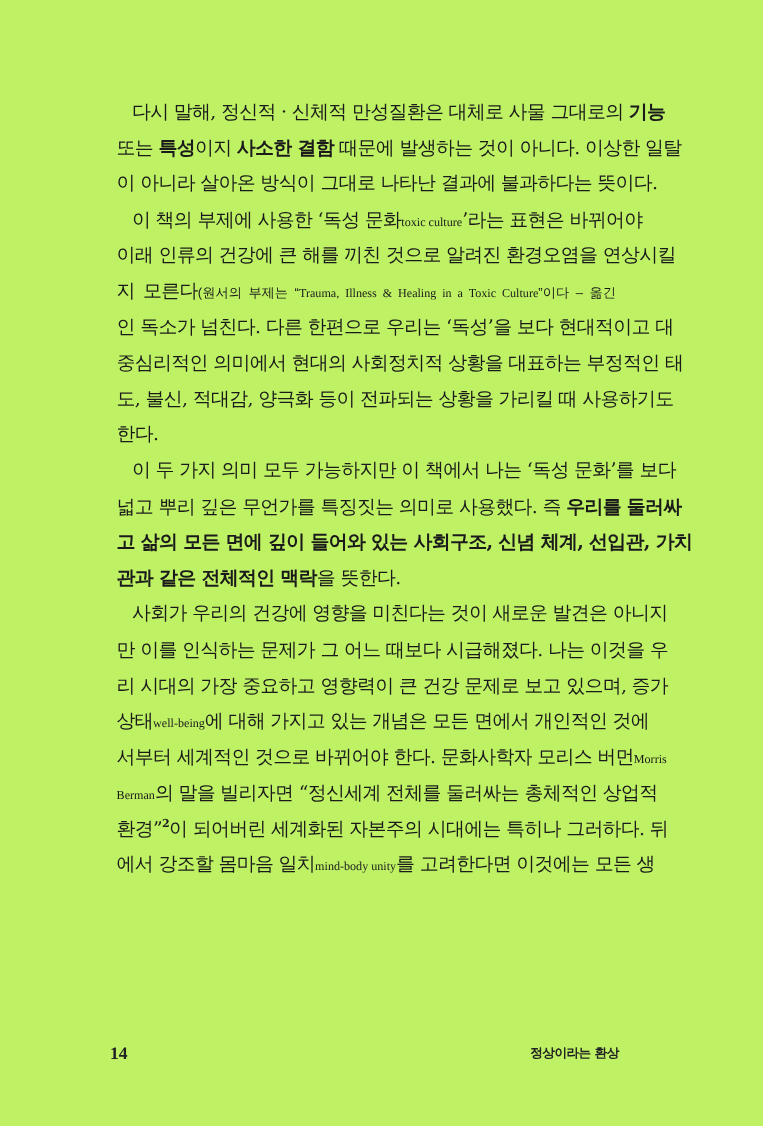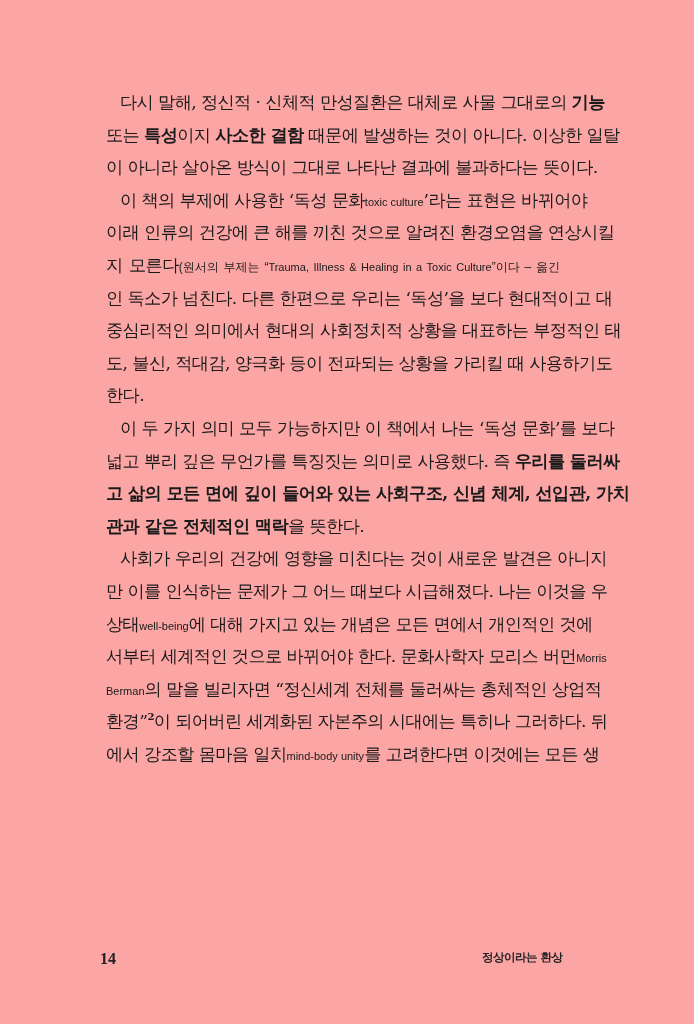--- a/index.html
+++ b/index.html
@@ -1,25 +1,25 @@
 <!DOCTYPE html>
 <html><head>
 <meta charset="utf-8">
 <style>
   html, body { margin:0; padding:0; background:#ffffff; }
   body { width:694px; height:1024px; position:relative; overflow:hidden;
          font-family:"DejaVu Serif", "Liberation Serif", serif; color:#1a1a1a; }
-  .page { position:absolute; left:0; top:0; width:694px; height:1024px; background:#fca5a5; }
+  .page { position:absolute; left:0; top:0; width:694px; height:1024px; background:#bef264; }
   .textblock { position:absolute; left:106px; top:86px; width:454px; }
   .line { height:32.6px; line-height:32.6px; font-size:17.2px; white-space:nowrap;
           text-align:justify; text-align-last:justify; letter-spacing:-0.6px; }
   .line.last { text-align-last:left; }
   .line.indent { padding-left:14px; }
   .b { font-weight:bold; }
-  .sm { font-family:Liberation Sans, sans-serif; font-size:11px; letter-spacing:0; }
+  .sm { font-family:Liberation Serif, serif; font-size:11px; letter-spacing:0; }
   .smq { font-family:Liberation Sans, sans-serif; font-size:12px; letter-spacing:0; }
   .sup { font-size:10px; vertical-align:super; line-height:0; font-weight:bold; }
   .folio { position:absolute; top:950px; font-size:16px; color:#222; }
   .folio.left { left:100px; font-family:"Liberation Serif", serif; font-weight:bold; }
   .folio.right { left:482px; font-weight:bold; font-size:11.5px; letter-spacing:-0.5px; }
 </style>
 </head>
 <body>
 
 <div class="page">
@@ -40,20 +40,21 @@
       </div>
       <div>
         <div class="line indent"><span>이 두 가지 의미 모두 가능하지만 이 책에서 나는 ‘독성 문화’를 보다</span></div>
         <div class="line"><span>넓고 뿌리 깊은 무언가를 특징짓는 의미로 사용했다. 즉 </span><span class="b">우리를 둘러싸</span></div>
         <div class="line"><span class="b">고 삶의 모든 면에 깊이 들어와 있는 사회구조, 신념 체계, 선입관, 가치</span></div>
         <div class="line last"><span class="b">관과 같은 전체적인 맥락</span><span>을 뜻한다.</span></div>
       </div>
       <div>
         <div class="line indent"><span>사회가 우리의 건강에 영향을 미친다는 것이 새로운 발견은 아니지</span></div>
         <div class="line"><span>만 이를 인식하는 문제가 그 어느 때보다 시급해졌다. 나는 이것을 우</span></div>
+        <div class="line"><span>리 시대의 가장 중요하고 영향력이 큰 건강 문제로 보고 있으며, 증가</span></div>
         <div class="line"><span>상태</span><span class="sm">well-being</span><span>에 대해 가지고 있는 개념은 모든 면에서 개인적인 것에</span></div>
         <div class="line"><span>서부터 세계적인 것으로 바뀌어야 한다. 문화사학자 모리스 버먼</span><span class="sm">Morris</span></div>
         <div class="line"><span class="sm">Berman</span><span>의 말을 빌리자면 “정신세계 전체를 둘러싸는 총체적인 상업적</span></div>
         <div class="line"><span>환경”</span><span class="sup">2</span><span>이 되어버린 세계화된 자본주의 시대에는 특히나 그러하다. 뒤</span></div>
         <div class="line last"><span>에서 강조할 몸마음 일치</span><span class="sm">mind-body unity</span><span>를 고려한다면 이것에는 모든 생</span></div>
       </div>
     </div>
   <div class="folio left">14</div>
   <div class="folio right">정상이라는 환상</div>
 </div>

